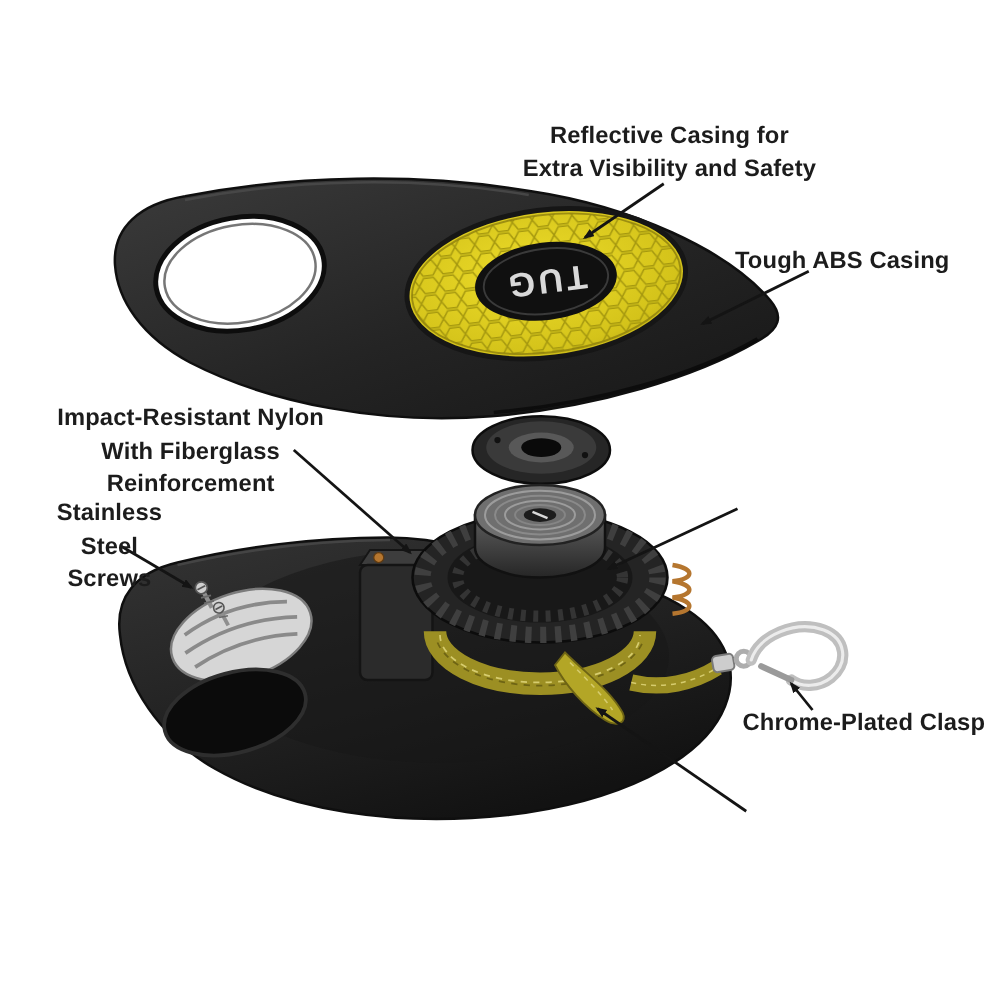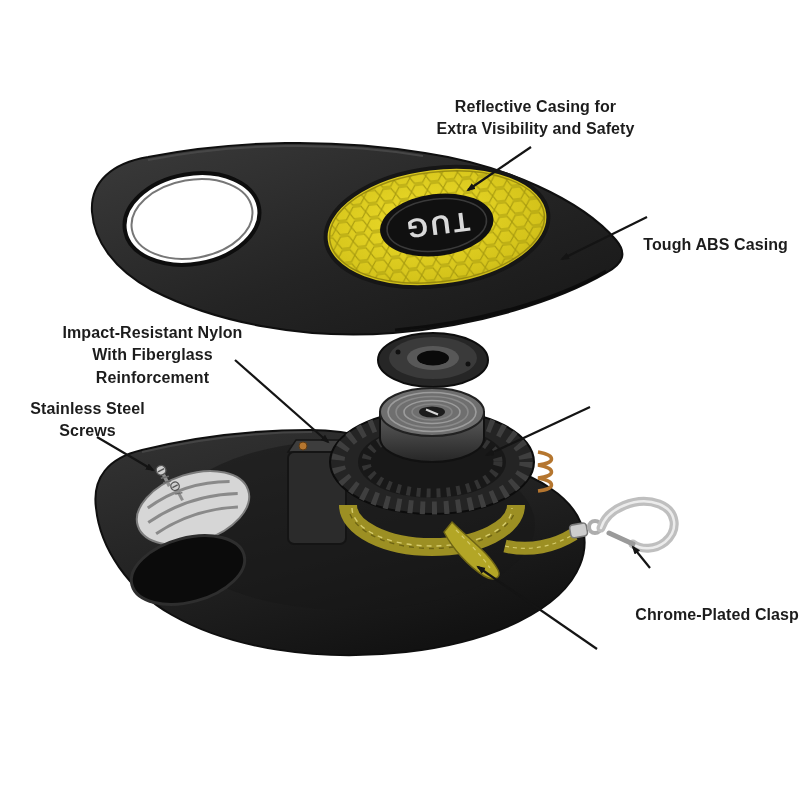--- a/index.html
+++ b/index.html
@@ -2,29 +2,29 @@
 <html><head>
 <meta charset="utf-8">
 <title>Diagram</title>
 <style>
   html,body{margin:0;padding:0;background:#ffffff;}
   body{width:800px;height:800px;overflow:hidden;font-family:"Liberation Sans",sans-serif;}
   .stage{position:relative;width:800px;height:800px;background:#ffffff;}
   .stage svg{position:absolute;left:0;top:0;}
   .callout{
     position:absolute;
-    font-size:16px;
+    font-size:19px;
     font-weight:700;
     color:#1c1c1c;
     line-height:1.4;
     white-space:pre-line;
     text-align:center;
     letter-spacing:.1px;
   }
-  .align-left{text-align:right;margin-top:38px;}
+  .align-left{text-align:left;}
   .lab-reflective{left:418px;top:96px;width:235px;}
   .lab-abs{left:588px;top:196px;width:200px;}
   .lab-nylon{left:35px;top:322px;width:235px;text-align:center;}
   .lab-coil{left:500px;top:368px;width:228px;}
   .lab-screws{left:25px;top:398px;width:125px;}
   .lab-clasp{left:594px;top:566px;width:205px;}
   .lab-tape{left:512px;top:646px;width:240px;}
 </style>
 </head>
 <body>

